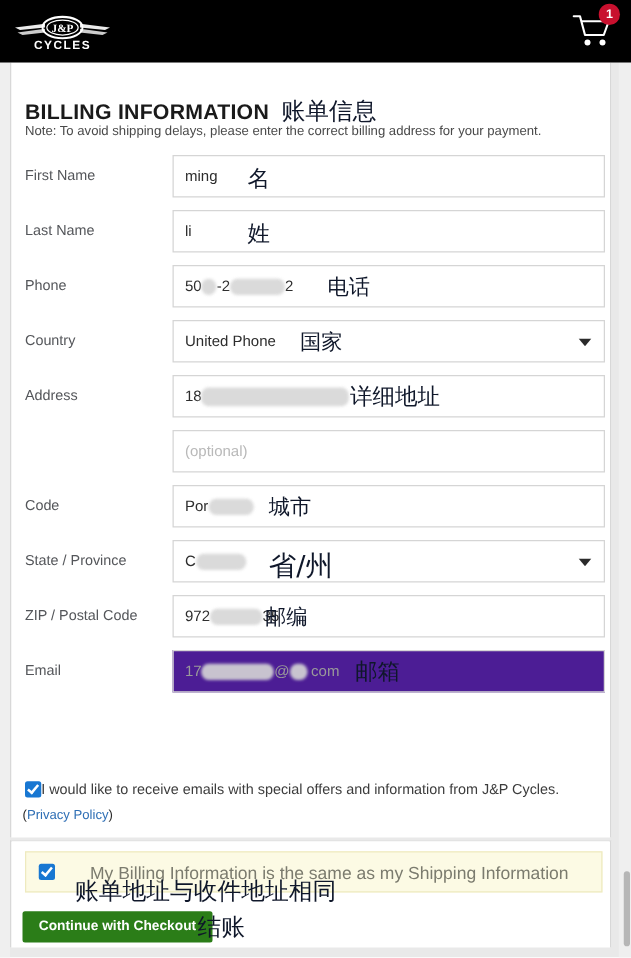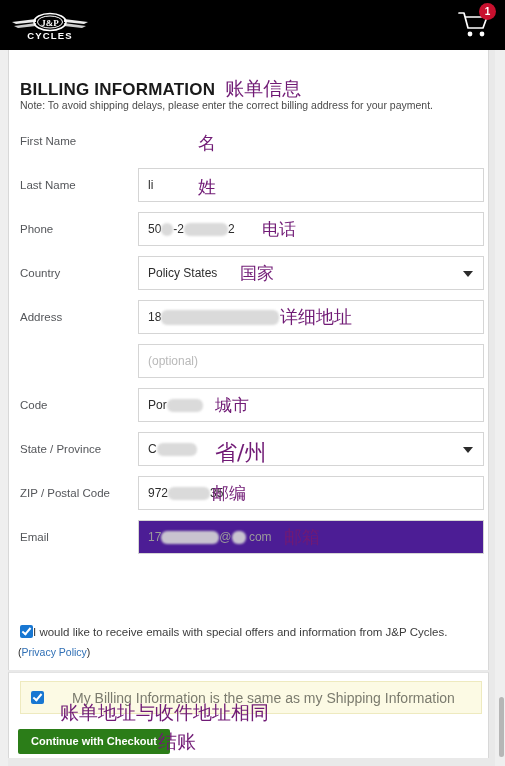--- a/index.html
+++ b/index.html
@@ -114,21 +114,21 @@
     position: absolute;
     left: 20px;
     top: 99px;
     font-size: 10.5px;
     color: #4a4a4a;
     white-space: nowrap;
   }
 
   
   .anno {
-    color: #701a75;
+    color: #0f172a;
     font-family: "DejaVu Sans", sans-serif;
     font-weight: 500;
     white-space: nowrap;
     pointer-events: none;
   }
   .anno-abs { position: absolute; }
 
   
   .form-area {
     position: absolute;
@@ -321,20 +321,23 @@
   <div class="title-row">
     <span class="page-title">BILLING INFORMATION</span>
     <span class="anno" style="font-size:19px; margin-left:10px;">账单信息</span>
   </div>
   <div class="note">Note: To avoid shipping delays, please enter the correct billing address for your payment.</div>
 
   <div class="form-area">
 
     <div class="row">
       <div class="label">First Name</div>
+      <div class="field">
+        <span class="val">ming</span>
+      </div>
       <span class="anno anno-abs" style="left:198px; top:9px; font-size:18px;">名</span>
     </div>
 
     <div class="row">
       <div class="label">Last Name</div>
       <div class="field">
         <span class="val">li</span>
       </div>
       <span class="anno anno-abs" style="left:198px; top:9px; font-size:18px;">姓</span>
     </div>
@@ -346,21 +349,21 @@
           <span>50</span><span class="blur" style="width:12px;"></span>-<span>2</span><span class="blur" style="width:44px;"></span><span>2</span>
         </span>
       </div>
       <span class="anno anno-abs" style="left:262px; top:8px; font-size:17px;">电话</span>
     </div>
 
 
     <div class="row">
       <div class="label">Country</div>
       <div class="field">
-        <span class="val">Policy States</span>
+        <span class="val">United Phone</span>
         <span class="caret"></span>
       </div>
       <span class="anno anno-abs" style="left:240px; top:8px; font-size:17px;">国家</span>
     </div>
 
     <div class="row">
       <div class="label">Address</div>
       <div class="field">
         <span class="val">
           <span>18</span><span class="blur" style="width:118px; height:15px;"></span>

